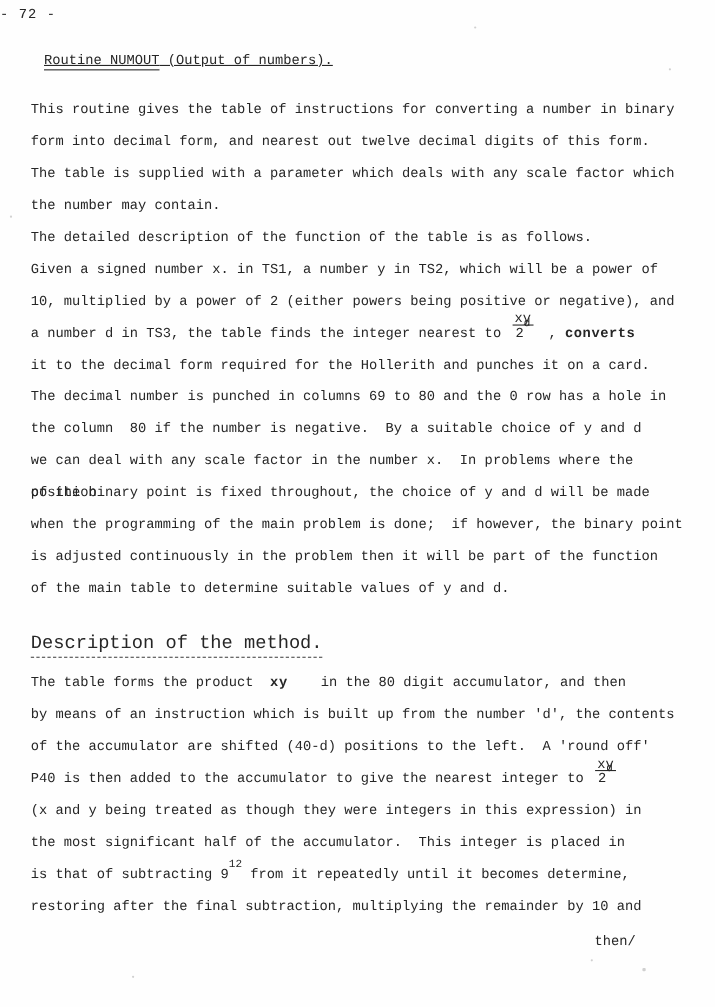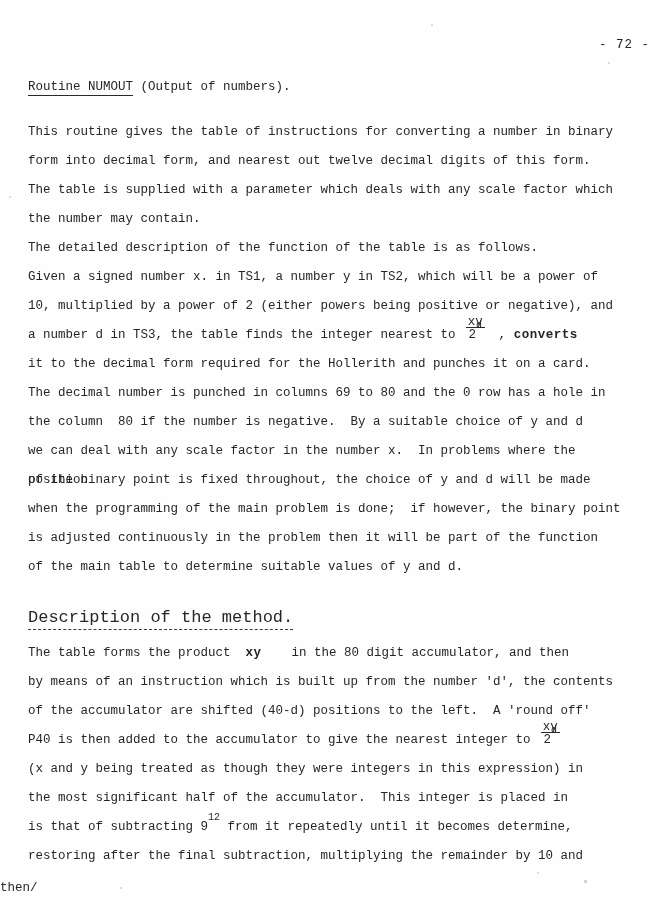--- a/index.html
+++ b/index.html
@@ -11,28 +11,29 @@
     position: relative;
     width: 650px;
     height: 916px;
     background: #fefefe;
     overflow: hidden;
     font-family: "Liberation Mono", "DejaVu Sans Mono", monospace;
     font-size: 12.5px;
     color: #262626;
   }
   .page-number {
-    padding-top: 38px;
-    text-align: right;
+    padding-top: 6px;
+    text-align: left;
     letter-spacing: 1px;
   }
   h1.heading1 {
-    margin: 28px 0 0 28px;
+    margin: 28px 0 0 40px;
     font-size: 12.5px;
     font-weight: normal;
+    text-decoration: underline;
   }
   .u-solid {
     border-bottom: 1.4px solid #2a2a2a;
     padding-bottom: 1px;
   }
   h2.heading2 {
     margin: 26px 0 0 28px;
     font-size: 17px;
     font-weight: normal;
   }
@@ -79,21 +80,21 @@
   }
   .frac .den sup,
   sup.exp {
     font-size: 10px;
     line-height: 0;
     position: relative;
     top: -5px;
   }
   .catchword {
     margin-top: 10px;
-    text-align: left;
+    text-align: right;
     padding-right: 72px;
   }
   
   .speck {
     position: absolute;
     background: #9a9a9a;
     opacity: 0.45;
     width: 2px;
     height: 2px;
     border-radius: 1px;

